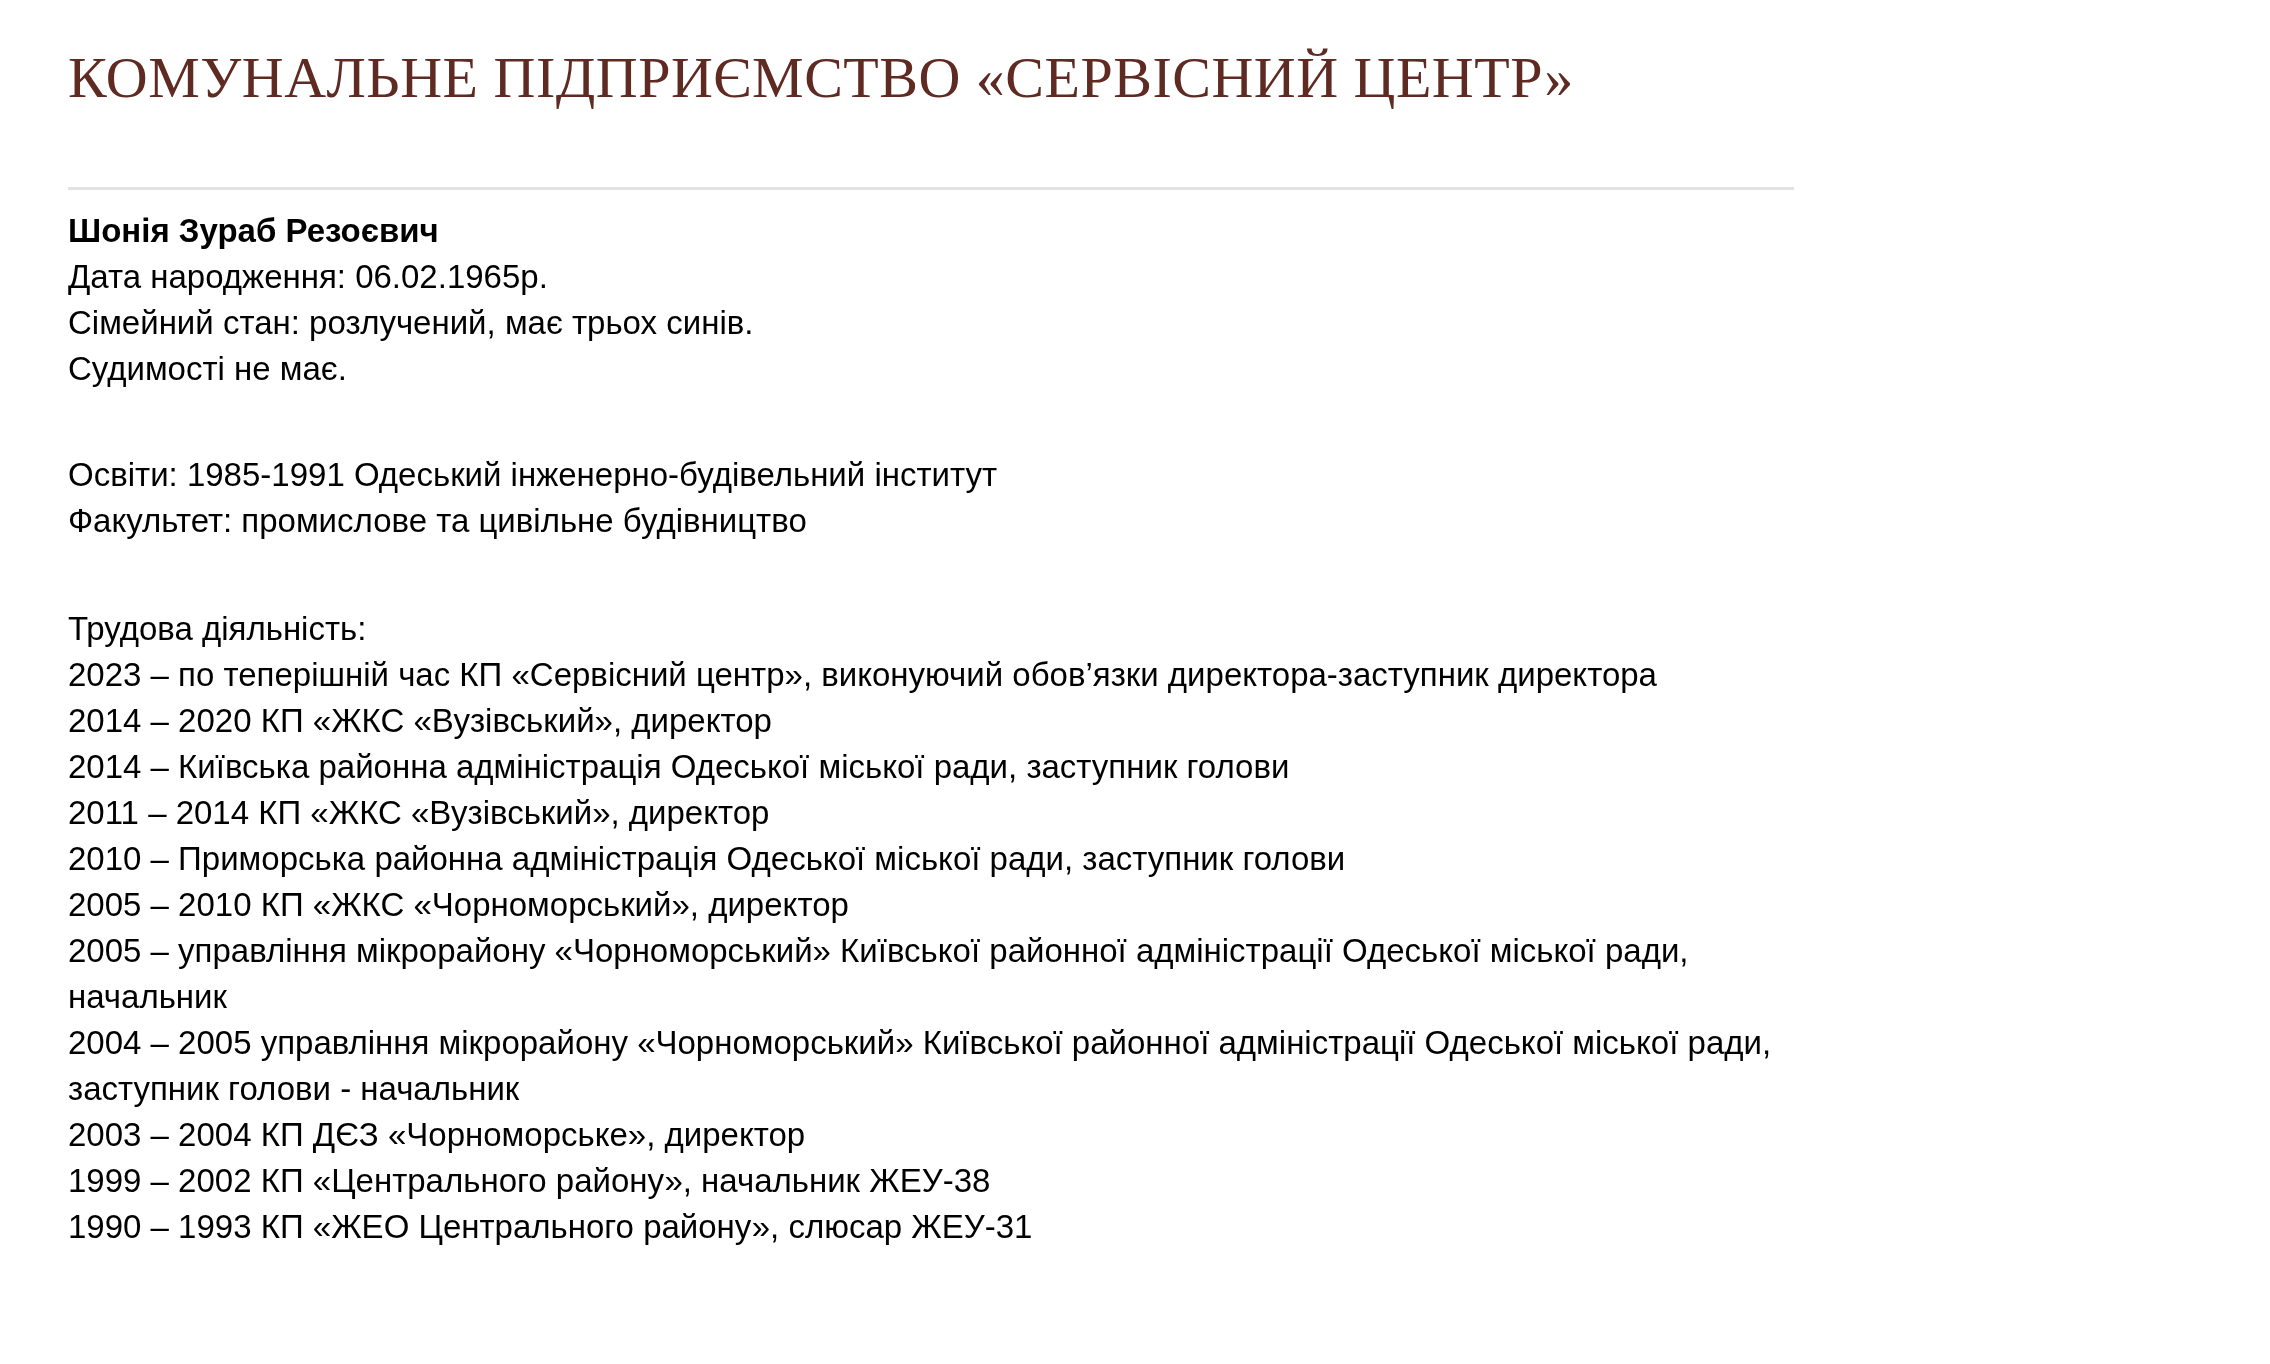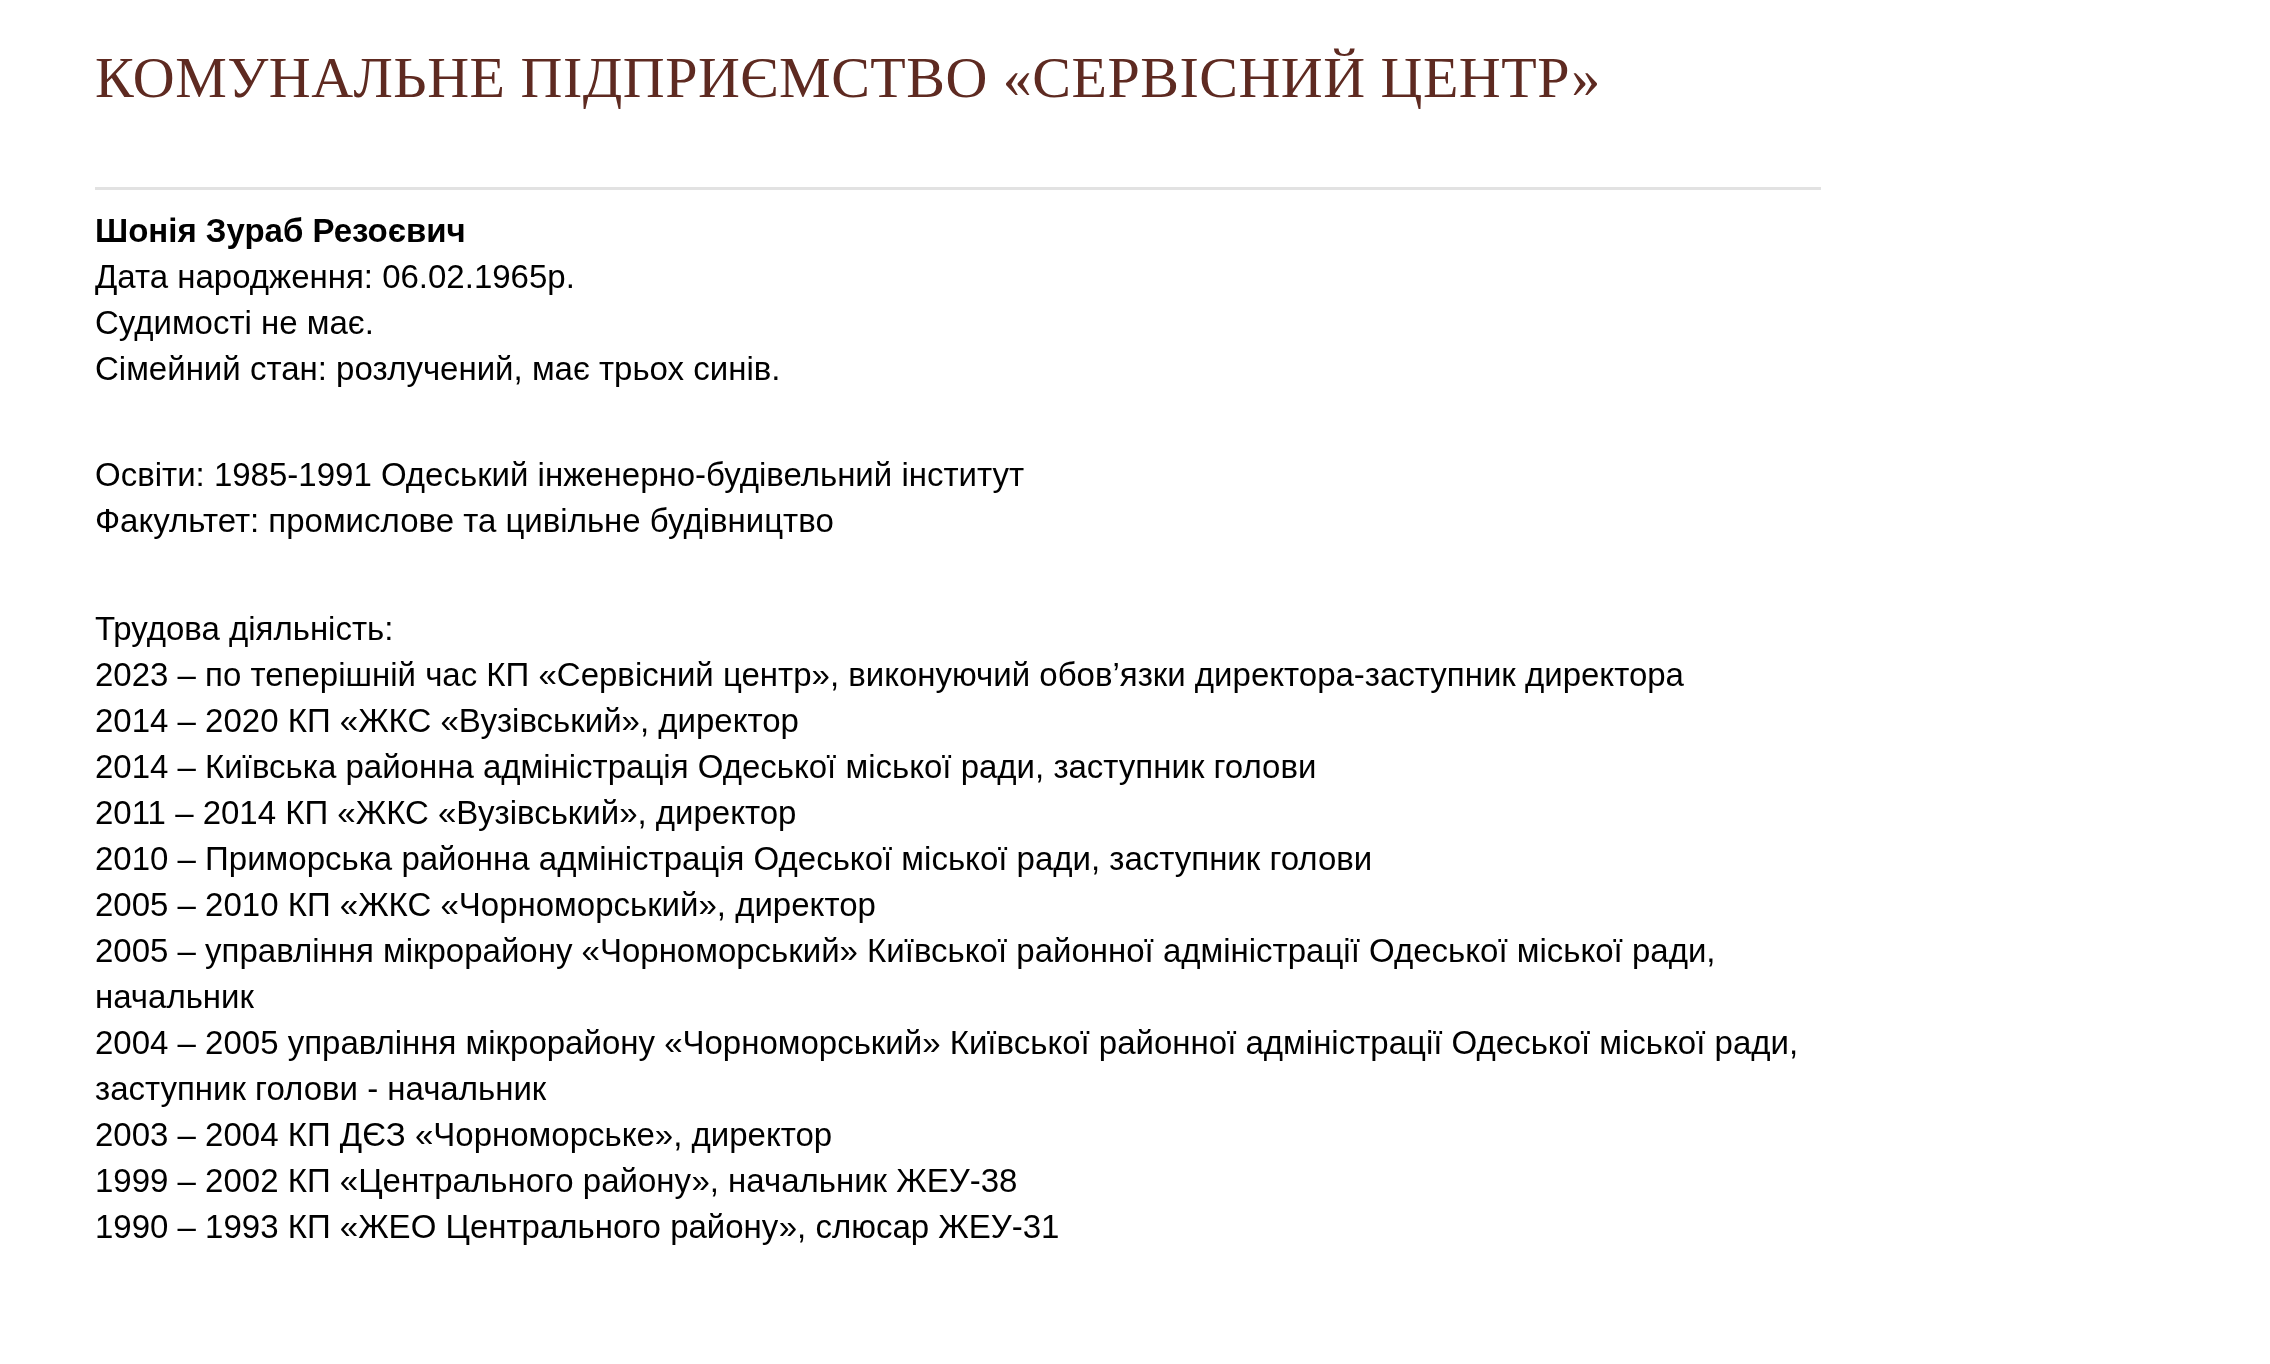--- a/index.html
+++ b/index.html
@@ -12,21 +12,20 @@
     height: 1364px;
     font-family: "Liberation Sans", sans-serif;
     color: #111111;
     overflow: hidden;
   }
   .page {
     box-sizing: border-box;
     width: 1834px;
     height: 1364px;
     padding: 42px 40px 0 68px;
-    margin-left: 27px;
   }
   .page-title {
     margin: 0;
     font-family: "Liberation Serif", "DejaVu Serif", serif;
     font-weight: 400;
     font-size: 58px;
     line-height: 1.25;
     color: #5e2a21;
     letter-spacing: 0.5px;
     white-space: nowrap;
@@ -61,22 +60,22 @@
 
 <div class="page">
 
   <h1 class="page-title">КОМУНАЛЬНЕ ПІДПРИЄМСТВО «СЕРВІСНИЙ ЦЕНТР»</h1>
 
   <hr class="divider">
 
   <div class="text-block">
     <div class="line bold">Шонія Зураб Резоєвич</div>
     <div class="line">Дата народження: 06.02.1965р.</div>
+    <div class="line">Сімейний стан: розлучений, має трьох синів.</div>
     <div class="line">Судимості не має.</div>
-    <div class="line">Сімейний стан: розлучений, має трьох синів.</div>
   </div>
 
   <div class="text-block spaced">
     <div class="line">Освіти: 1985-1991 Одеський інженерно-будівельний інститут</div>
     <div class="line">Факультет: промислове та цивільне будівництво</div>
   </div>
 
   <div class="text-block spaced-2">
     <div class="line">Трудова діяльність:</div>
     <div class="line">2023 – по теперішній час КП «Сервісний центр», виконуючий обов’язки директора-заступник директора</div>

